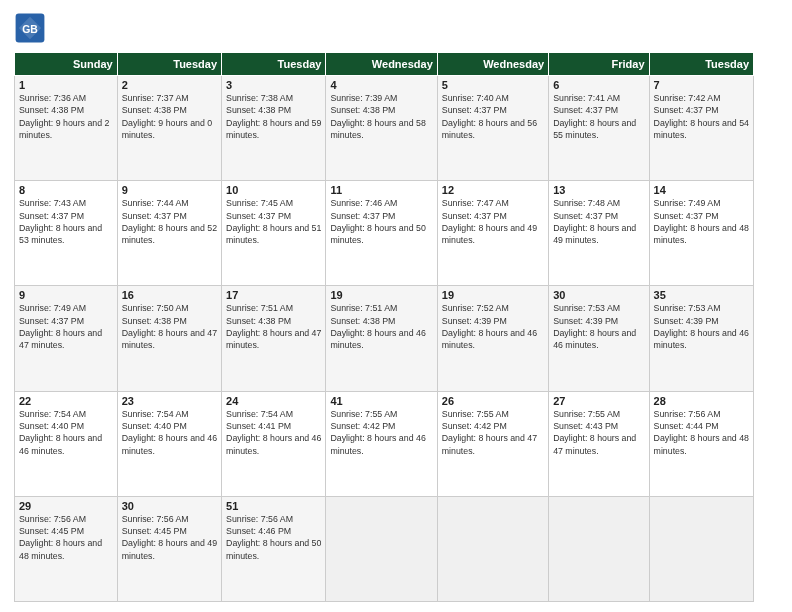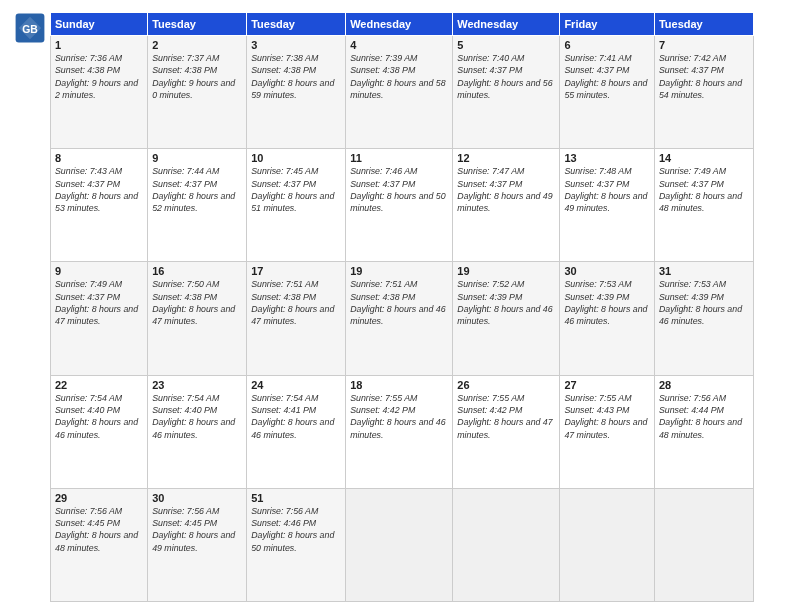--- a/index.html
+++ b/index.html
@@ -8,21 +8,21 @@
       background: #fff;
       width: 792px;
       height: 612px;
       overflow: hidden;
     }
     .page {
       width: 768px;
       height: 612px;
       padding: 12px 14px 10px 14px;
       display: flex;
-      flex-direction: row;
+      flex-direction: column;
     }
     .header {
       display: flex;
       justify-content: space-between;
       align-items: flex-start;
       margin-bottom: 8px;
     }
     .logo {
       display: flex;
       align-items: center;
@@ -53,24 +53,24 @@
       font-size: 14px;
       color: #555;
     }
     .calendar-table {
       width: 100%;
       border-collapse: collapse;
       flex: 1;
       font-size: 9.5px;
     }
     .calendar-table thead tr th {
-      background-color: #1d4ed8;
+      background-color: #14532d;
       color: white;
       padding: 5px 4px;
-      text-align: left;
+      text-align: right;
       font-size: 11px;
       font-weight: bold;
       border: 1px solid #fff;
     }
     .calendar-table tbody tr td {
       border: 1px solid #ccc;
       padding: 3px 4px;
       vertical-align: top;
       background-color: #fff;
       height: 72px;
@@ -82,21 +82,20 @@
       font-size: 11px;
       font-weight: bold;
       color: #222;
       display: block;
       margin-bottom: 1px;
     }
     .day-info {
       font-size: 8.8px;
       color: #333;
       line-height: 1.4;
-      font-style: italic;
     }
     td.empty {
       background-color: #f0f0f0 !important;
     }
   </style>
 </head>
 <body>
 
 <div class="page">
   <div class="header">
@@ -168,31 +167,31 @@
           <td><span class="day-num">16</span>
 <span class="day-info">Sunrise: 7:50 AM<br>Sunset: 4:38 PM<br>Daylight: 8 hours and 47 minutes.</span></td>
           <td><span class="day-num">17</span>
 <span class="day-info">Sunrise: 7:51 AM<br>Sunset: 4:38 PM<br>Daylight: 8 hours and 47 minutes.</span></td>
           <td><span class="day-num">19</span>
 <span class="day-info">Sunrise: 7:51 AM<br>Sunset: 4:38 PM<br>Daylight: 8 hours and 46 minutes.</span></td>
           <td><span class="day-num">19</span>
 <span class="day-info">Sunrise: 7:52 AM<br>Sunset: 4:39 PM<br>Daylight: 8 hours and 46 minutes.</span></td>
           <td><span class="day-num">30</span>
 <span class="day-info">Sunrise: 7:53 AM<br>Sunset: 4:39 PM<br>Daylight: 8 hours and 46 minutes.</span></td>
-          <td><span class="day-num">31</span>
+          <td><span class="day-num">35</span>
 <span class="day-info">Sunrise: 7:53 AM<br>Sunset: 4:39 PM<br>Daylight: 8 hours and 46 minutes.</span></td>
         </tr>
         <tr>
           <td><span class="day-num">22</span>
 <span class="day-info">Sunrise: 7:54 AM<br>Sunset: 4:40 PM<br>Daylight: 8 hours and 46 minutes.</span></td>
           <td><span class="day-num">23</span>
 <span class="day-info">Sunrise: 7:54 AM<br>Sunset: 4:40 PM<br>Daylight: 8 hours and 46 minutes.</span></td>
           <td><span class="day-num">24</span>
 <span class="day-info">Sunrise: 7:54 AM<br>Sunset: 4:41 PM<br>Daylight: 8 hours and 46 minutes.</span></td>
-          <td><span class="day-num">18</span>
+          <td><span class="day-num">41</span>
 <span class="day-info">Sunrise: 7:55 AM<br>Sunset: 4:42 PM<br>Daylight: 8 hours and 46 minutes.</span></td>
           <td><span class="day-num">26</span>
 <span class="day-info">Sunrise: 7:55 AM<br>Sunset: 4:42 PM<br>Daylight: 8 hours and 47 minutes.</span></td>
           <td><span class="day-num">27</span>
 <span class="day-info">Sunrise: 7:55 AM<br>Sunset: 4:43 PM<br>Daylight: 8 hours and 47 minutes.</span></td>
           <td><span class="day-num">28</span>
 <span class="day-info">Sunrise: 7:56 AM<br>Sunset: 4:44 PM<br>Daylight: 8 hours and 48 minutes.</span></td>
         </tr>
         <tr>
           <td><span class="day-num">29</span>

